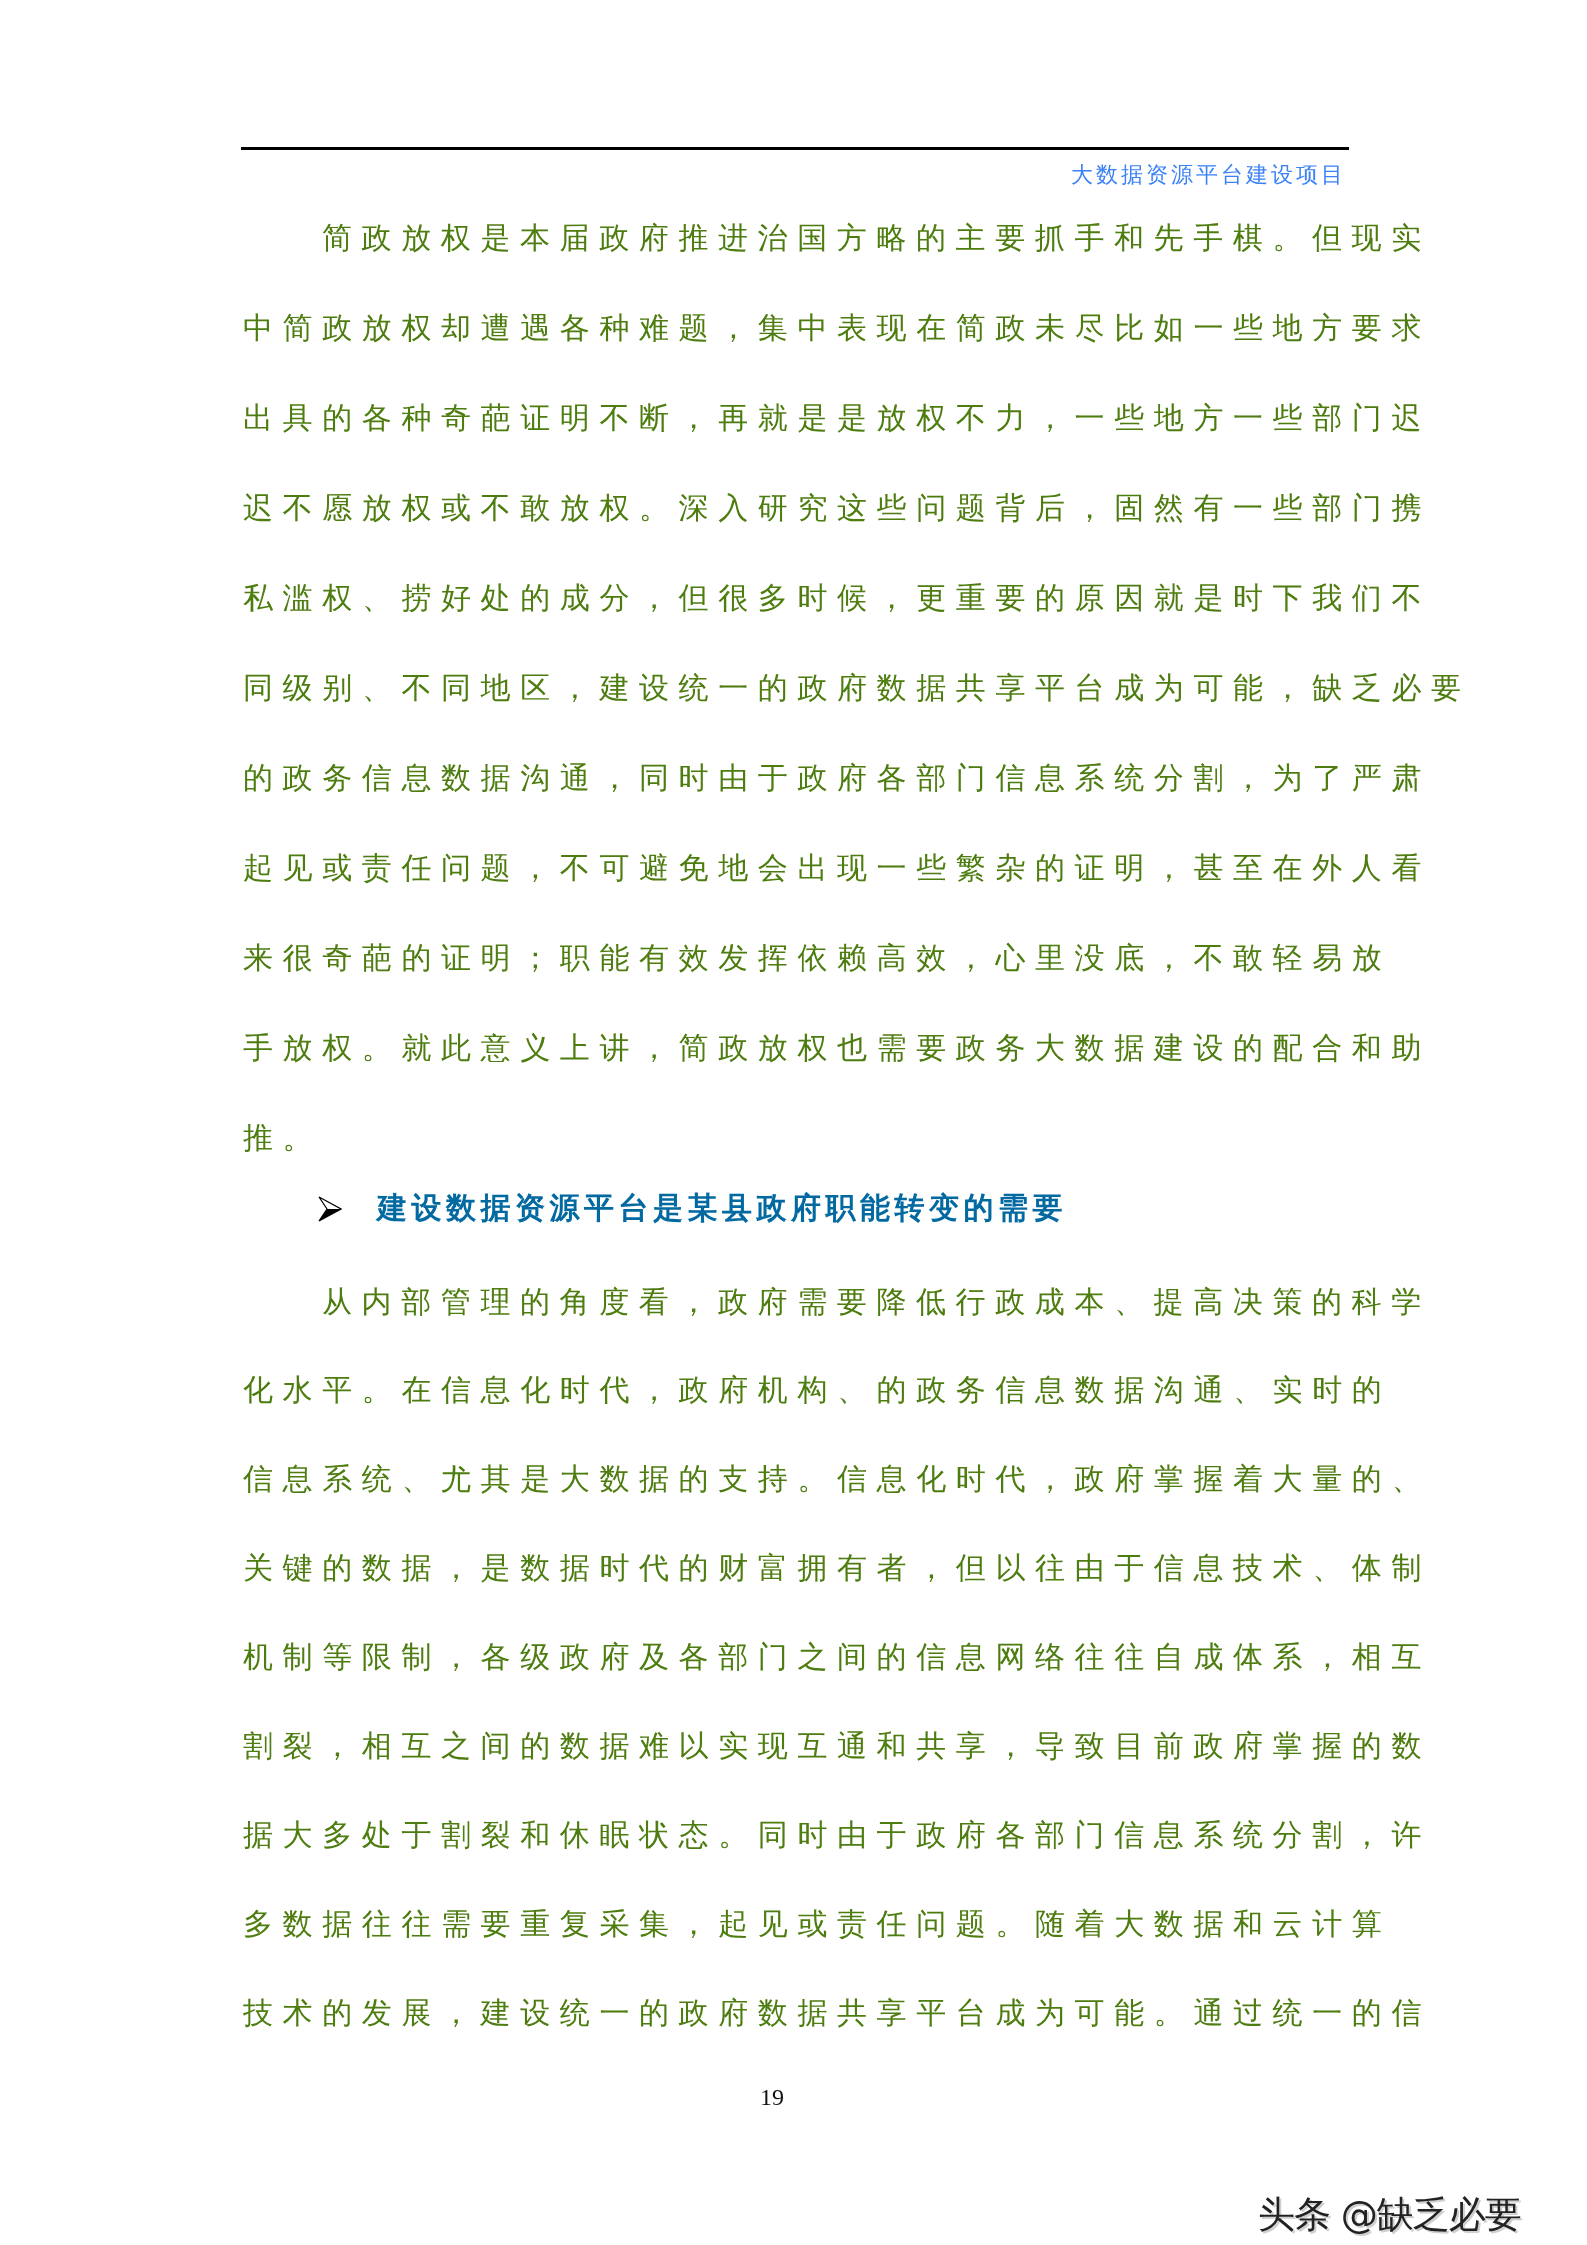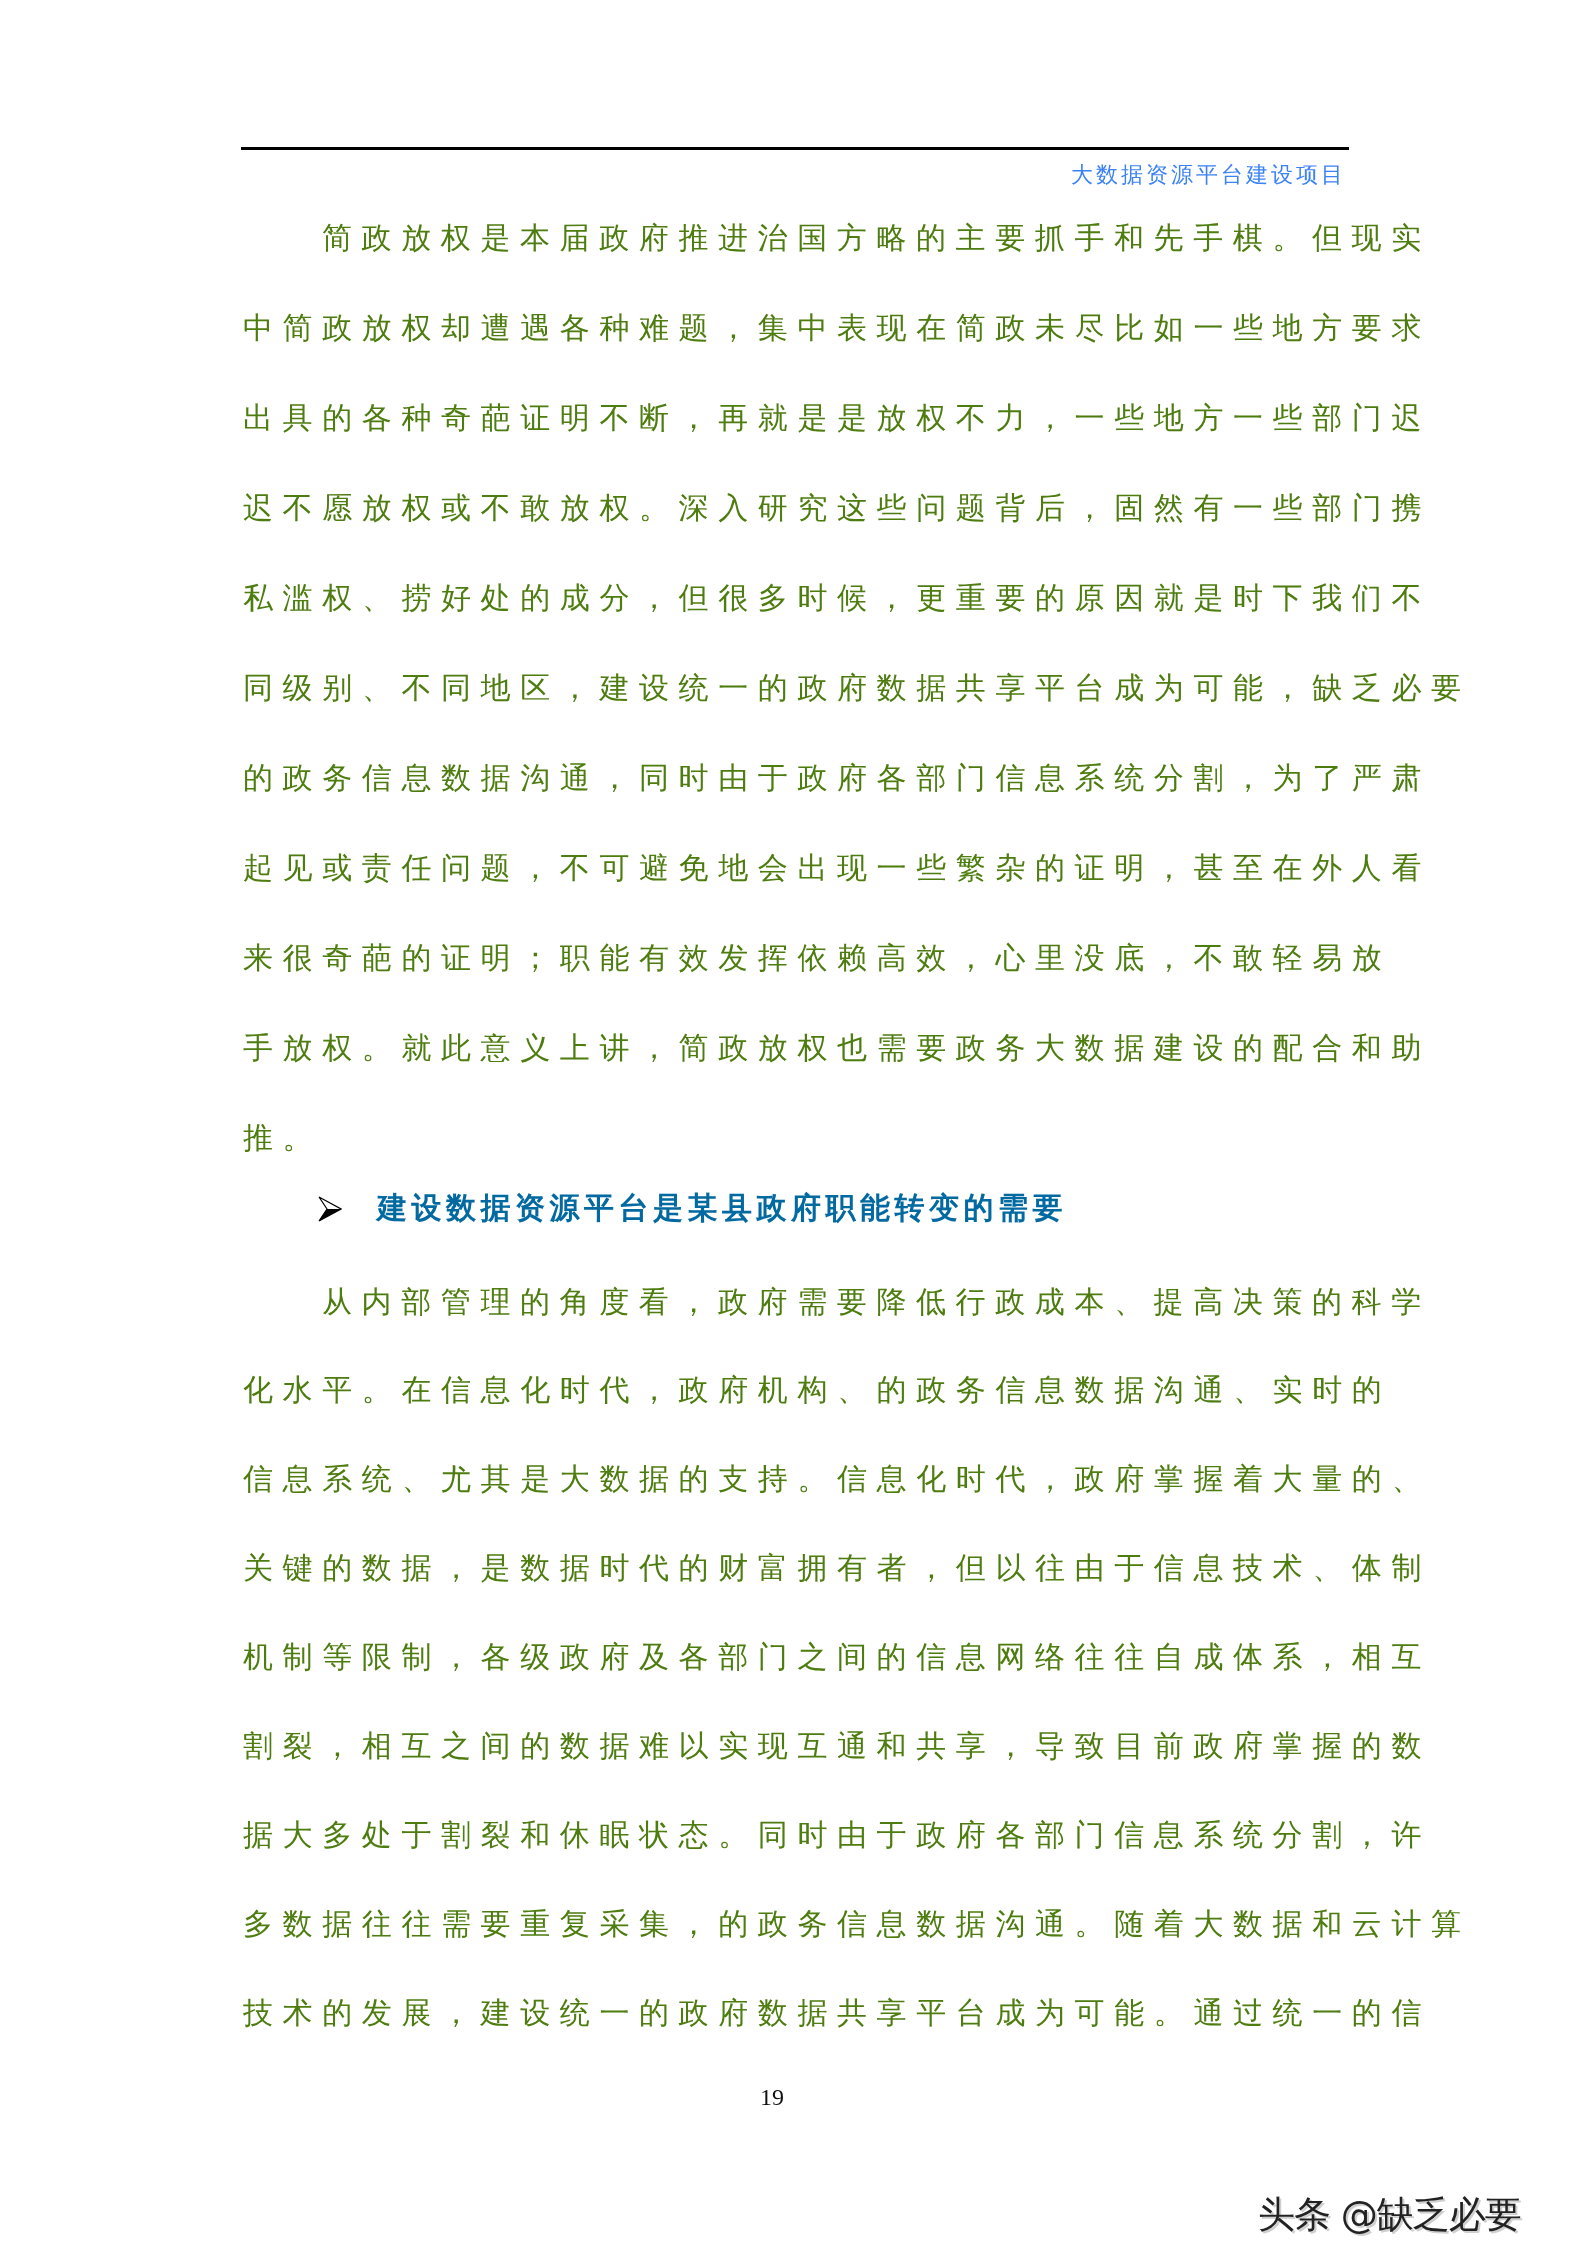--- a/index.html
+++ b/index.html
@@ -53,18 +53,18 @@
 </div>
 
 <div>
   <div class="line indent" style="top:1282px">从内部管理的角度看，政府需要降低行政成本、提高决策的科学</div>
   <div class="line" style="top:1370px">化水平。在信息化时代，政府机构、的政务信息数据沟通、实时的</div>
   <div class="line" style="top:1459px">信息系统、尤其是大数据的支持。信息化时代，政府掌握着大量的、</div>
   <div class="line" style="top:1548px">关键的数据，是数据时代的财富拥有者，但以往由于信息技术、体制</div>
   <div class="line" style="top:1637px">机制等限制，各级政府及各部门之间的信息网络往往自成体系，相互</div>
   <div class="line" style="top:1726px">割裂，相互之间的数据难以实现互通和共享，导致目前政府掌握的数</div>
   <div class="line" style="top:1815px">据大多处于割裂和休眠状态。同时由于政府各部门信息系统分割，许</div>
-  <div class="line" style="top:1904px">多数据往往需要重复采集，的政务信息数据沟通。随着大数据和云计算</div>
+  <div class="line" style="top:1904px">多数据往往需要重复采集，起见或责任问题。随着大数据和云计算</div>
   <div class="line" style="top:1993px">技术的发展，建设统一的政府数据共享平台成为可能。通过统一的信</div>
 </div>
 
 <div class="page-number">19</div>
 <div class="watermark">头条 @缺乏必要</div>
 
 </body></html>

